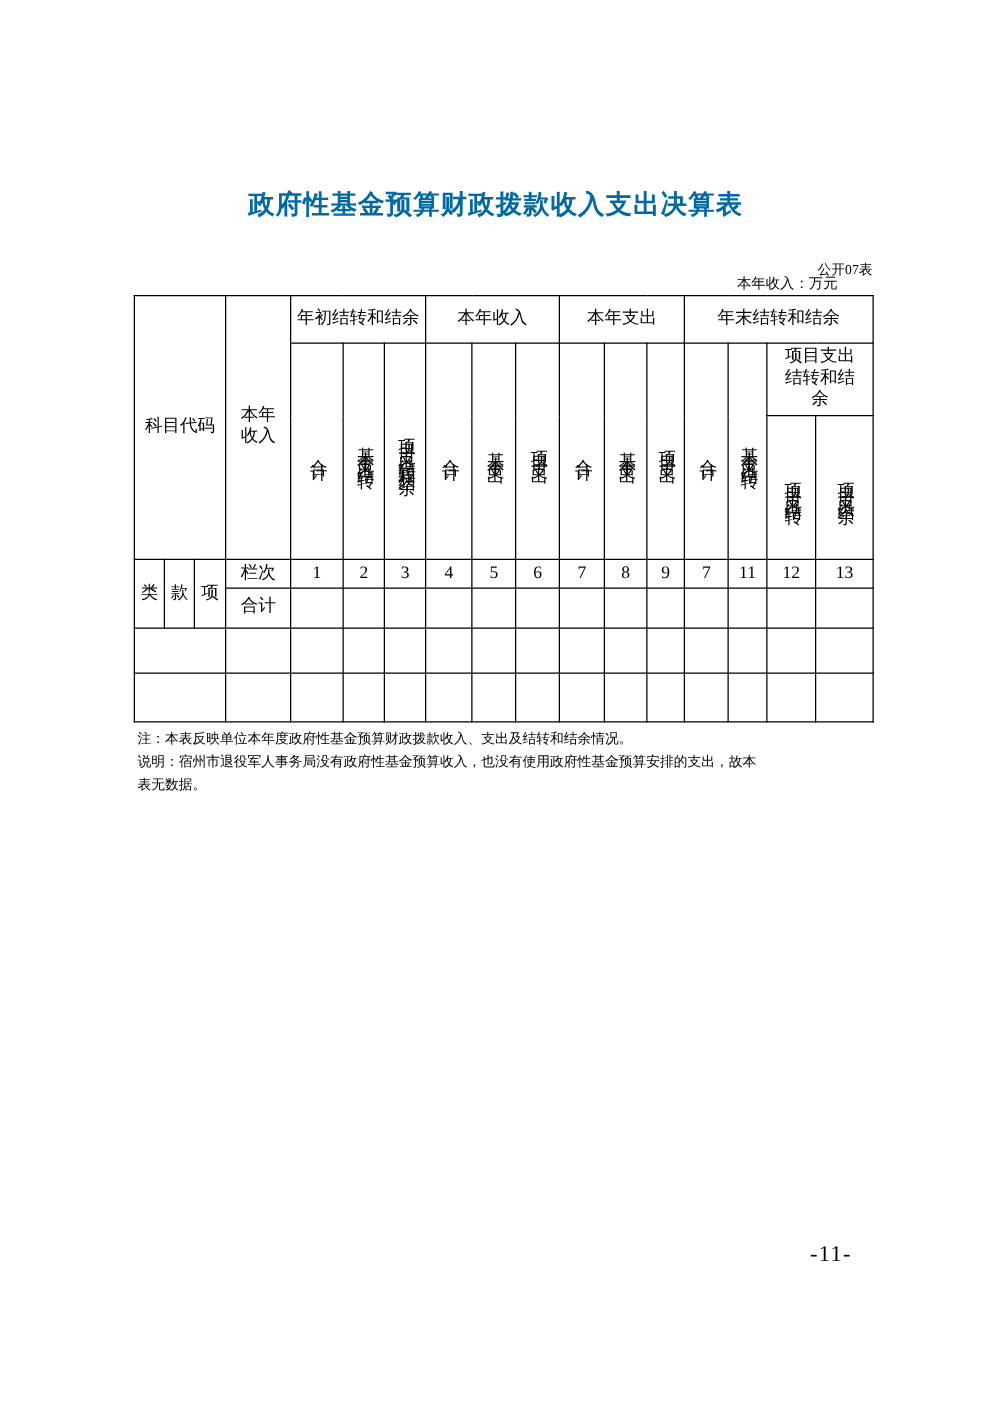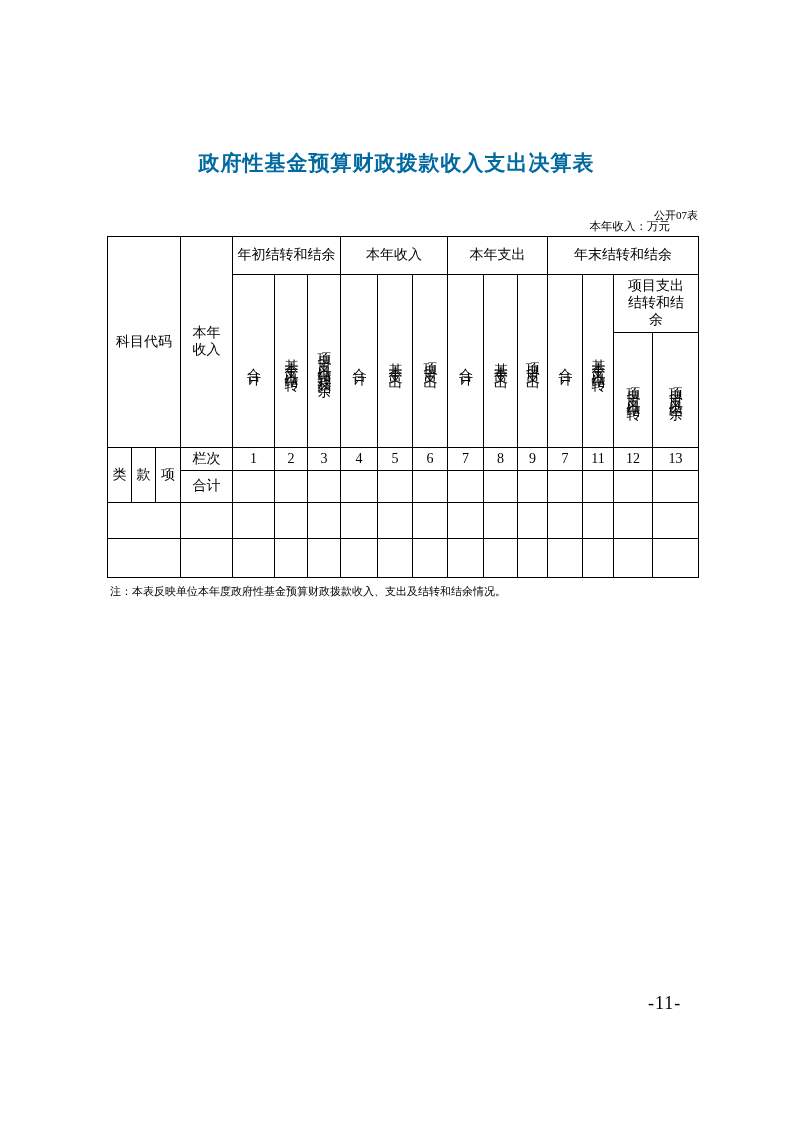--- a/index.html
+++ b/index.html
@@ -185,17 +185,18 @@
         <td></td>
         <td></td>
         <td></td>
       </tr>
     </tbody>
       </table>
   </div>
 
   <div class="notes">
     <div>注：本表反映单位本年度政府性基金预算财政拨款收入、支出及结转和结余情况。</div>
+    <div>说明：宿州市退役军人事务局没有政府性基金预算收入，也没有使用政府性基金预算安排的支出，故本表无数据。</div>
   </div>
 
   <div class="page-number">-11-</div>
 
 </div>
 
 </body></html>

